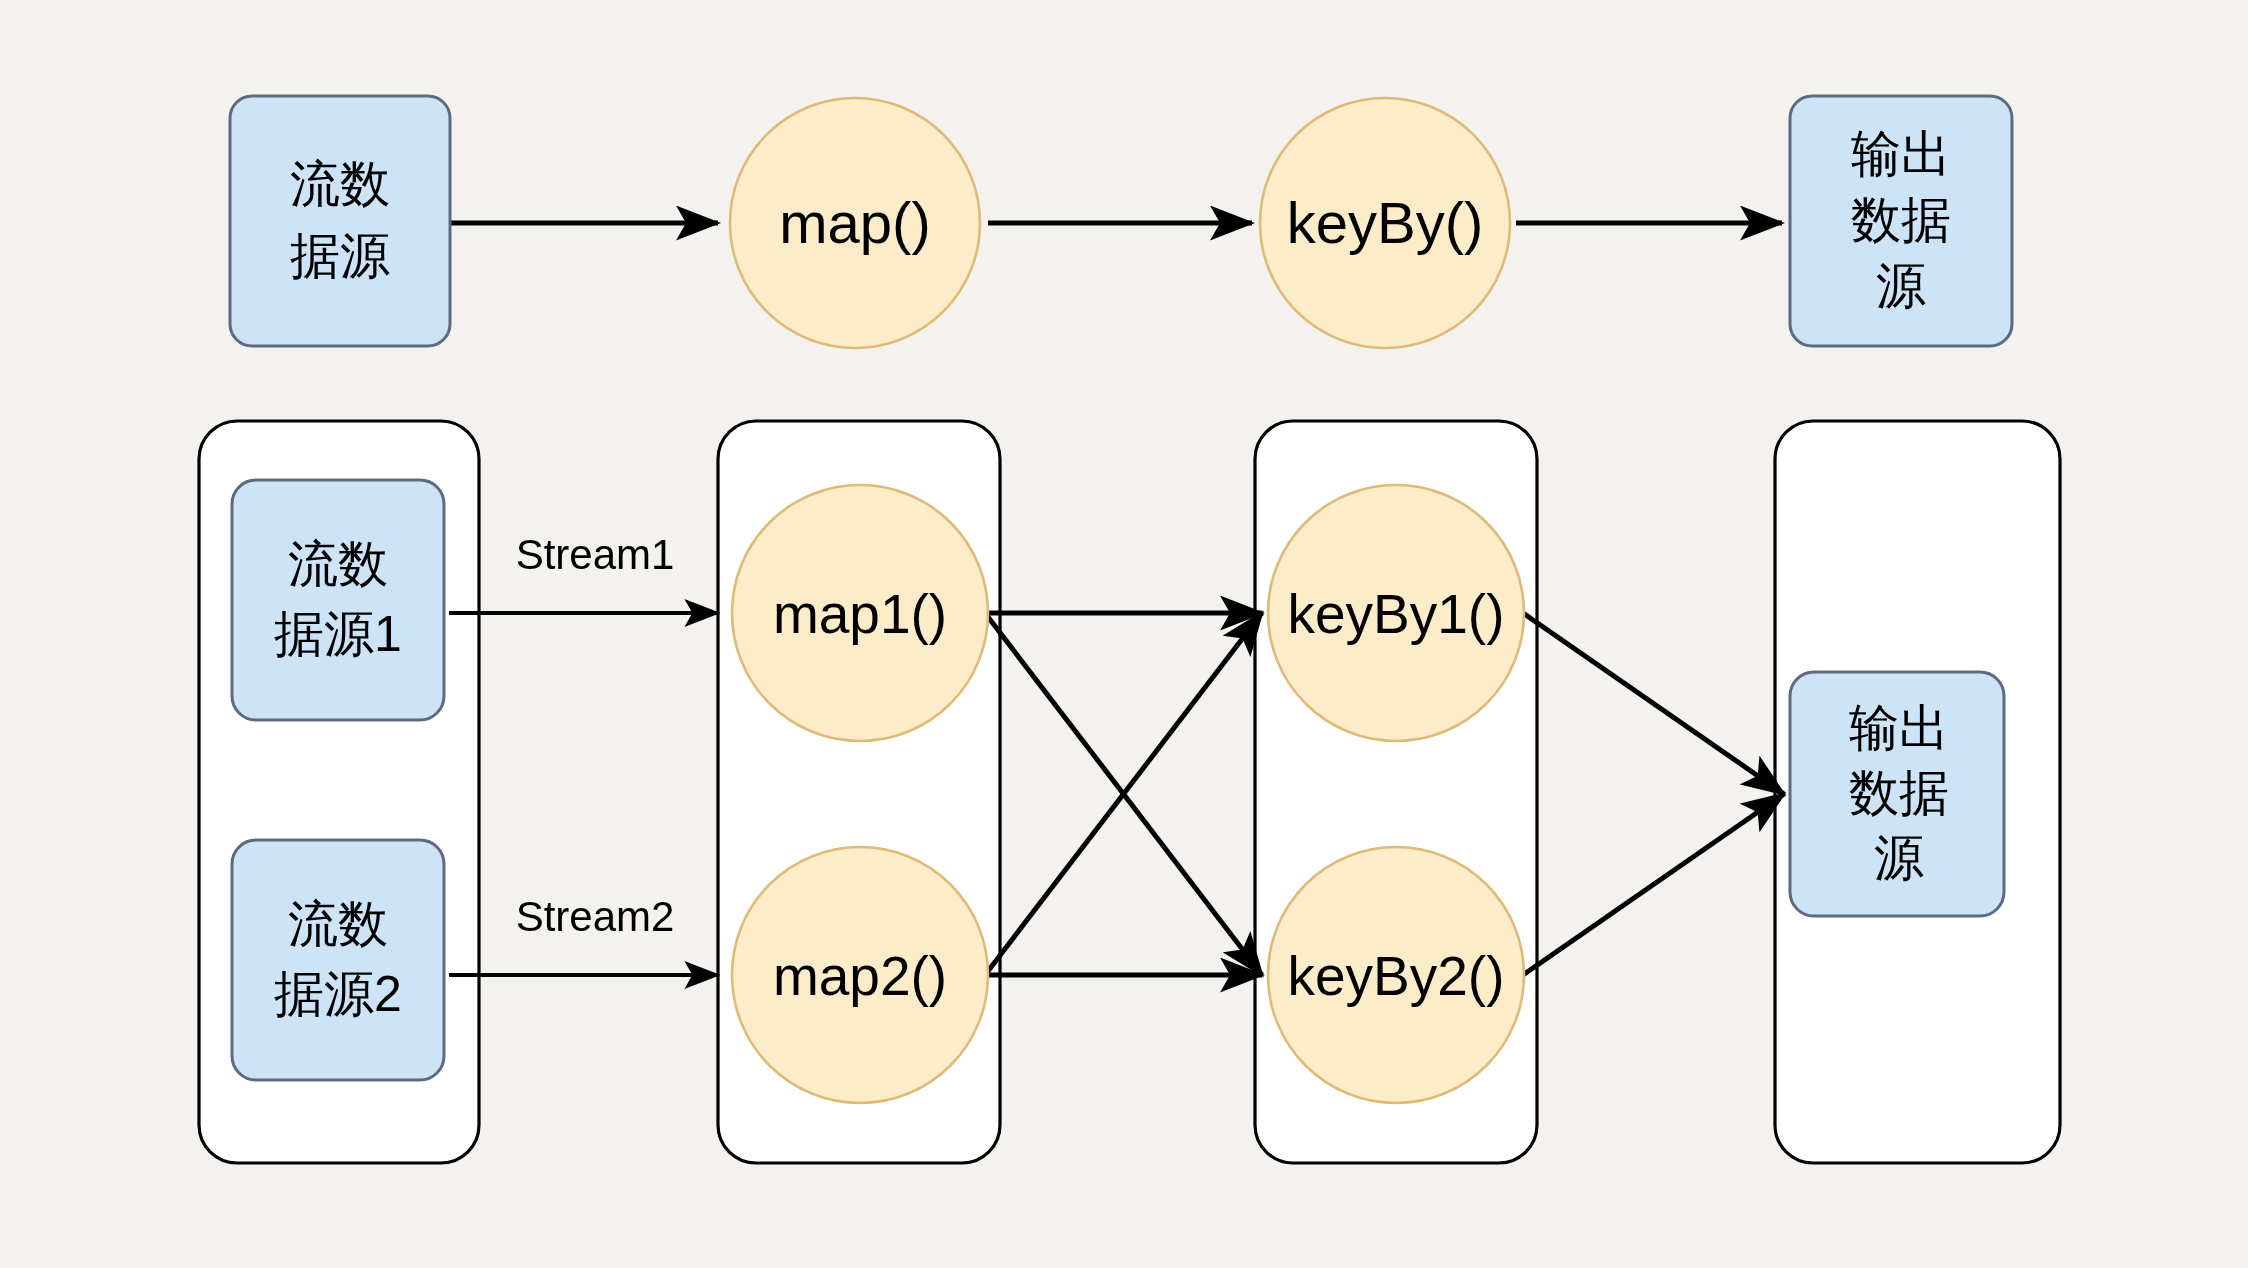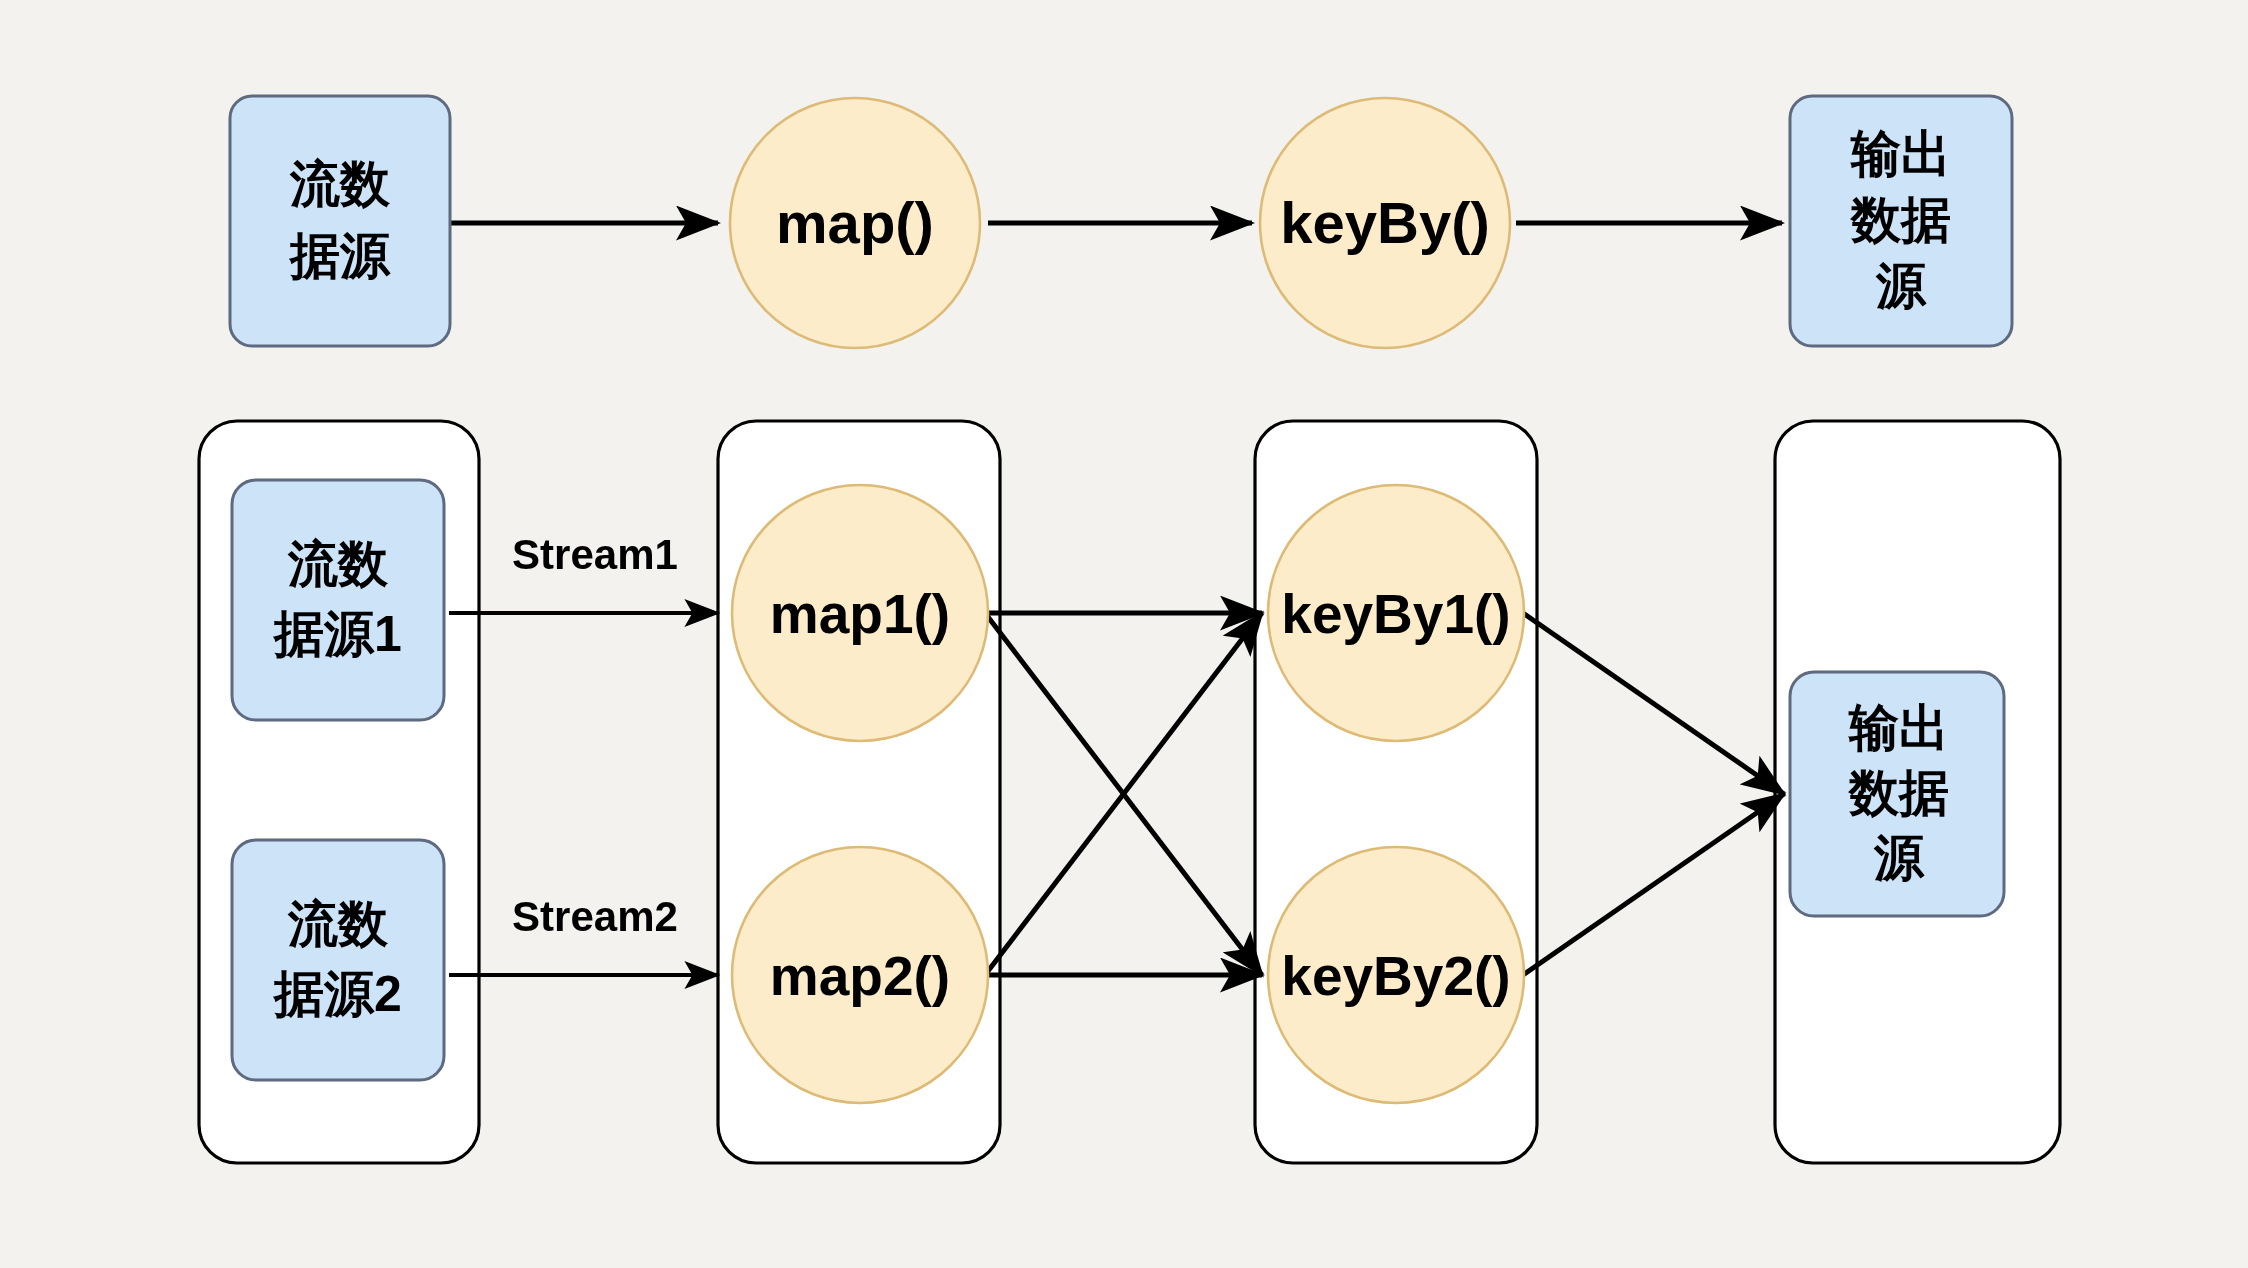--- a/index.html
+++ b/index.html
@@ -11,21 +11,20 @@
     width: 2248px;
     height: 1268px;
     overflow: hidden;
     font-family: "Liberation Sans", "DejaVu Sans", sans-serif;
   }
   #diagram-root {
     position: relative;
     width: 2248px;
     height: 1268px;
     background: #f3f2ee;
-    font-weight: bold;
   }
   svg#diagram-canvas {
     position: absolute;
     top: 0;
     left: 0;
     width: 2248px;
     height: 1268px;
     display: block;
   }
   .grp-box {

